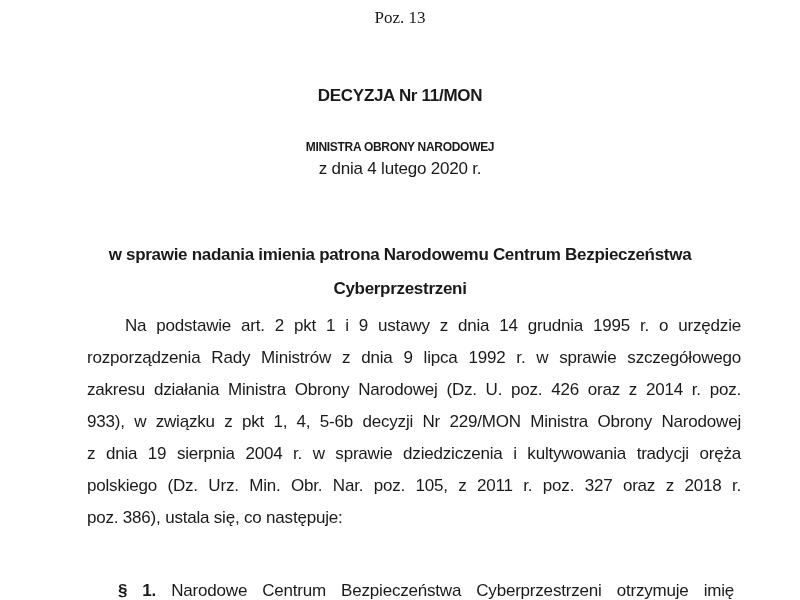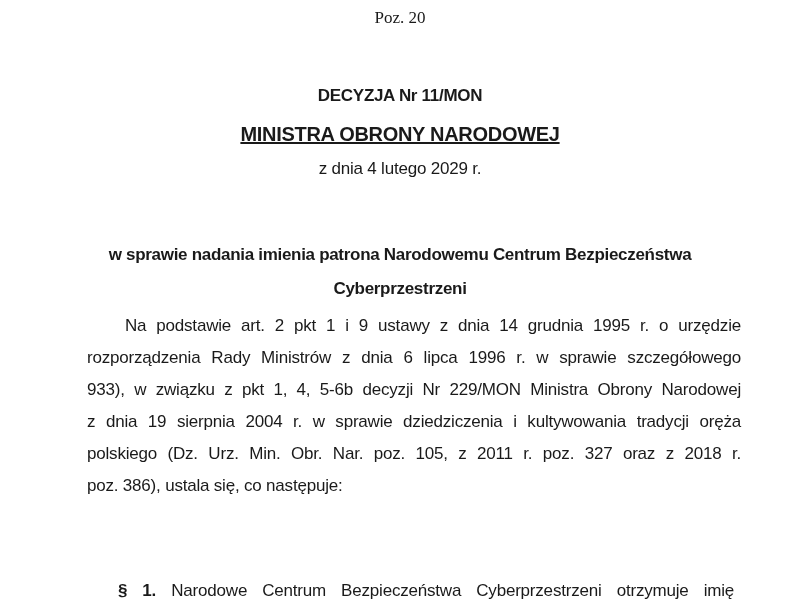--- a/index.html
+++ b/index.html
@@ -17,21 +17,21 @@
     left: 0;
     width: 100%;
     text-align: center;
   }
   .serif { font-family: "Liberation Serif", serif; }
   .bold { font-weight: bold; text-align: center; }
 
   .poz-label { top: 8px; font-size: 17px; line-height: 20px; }
 
   .title-line1 { top: 86px;  font-size: 17px; letter-spacing: -0.3px; }
-  .title-line2 { top: 123px; font-size: 20px; letter-spacing: -0.3px; text-decoration: underline; }
+  .title-line2 { top: 140px; font-size: 12px; letter-spacing: -0.3px; }
   .date-line   { top: 159px; font-size: 17px; letter-spacing: -0.2px; }
 
   .subject {
     top: 238px;
     font-size: 17px;
     line-height: 34px;
     letter-spacing: -0.3px;
   }
 
   .body-para {
@@ -61,36 +61,37 @@
     text-indent: 38px;
     text-align: justify;
     text-align-last: justify;
   }
 </style>
 </head>
 <body>
 
 <div class="page">
 
-  <div class="centered serif poz-label">Poz. 20</div>
+  <div class="centered serif poz-label">Poz. 13</div>
 
   <div class="centered bold title-line1">DECYZJA Nr 11/MON</div>
 
   <div class="centered bold title-line2">MINISTRA OBRONY NARODOWEJ</div>
 
-  <div class="centered date-line">z dnia 4 lutego 2029 r.</div>
+  <div class="centered date-line">z dnia 4 lutego 2020 r.</div>
 
   <div class="centered bold subject">
     <div>w sprawie nadania imienia patrona Narodowemu Centrum Bezpieczeństwa</div>
     <div>Cyberprzestrzeni</div>
   </div>
 
   <div class="body-para">
     <div class="body-line first">Na podstawie art. 2 pkt 1 i 9 ustawy z dnia 14 grudnia 1995 r. o urzędzie</div>
-    <div class="body-line">rozporządzenia Rady Ministrów z dnia 6 lipca 1996 r. w sprawie szczegółowego</div>
+    <div class="body-line">rozporządzenia Rady Ministrów z dnia 9 lipca 1992 r. w sprawie szczegółowego</div>
+    <div class="body-line">zakresu działania Ministra Obrony Narodowej (Dz. U. poz. 426 oraz z 2014 r. poz.</div>
     <div class="body-line">933), w związku z pkt 1, 4, 5-6b decyzji Nr 229/MON Ministra Obrony Narodowej</div>
     <div class="body-line">z dnia 19 sierpnia 2004 r. w sprawie dziedziczenia i kultywowania tradycji oręża</div>
     <div class="body-line">polskiego (Dz. Urz. Min. Obr. Nar. poz. 105, z 2011 r. poz. 327 oraz z 2018 r.</div>
     <div class="body-line last">poz. 386), ustala się, co następuje:</div>
   </div>
 
   <div class="section-para">
     <span class="bold">§ 1.</span>
     <span>Narodowe Centrum Bezpieczeństwa Cyberprzestrzeni otrzymuje imię</span>
   </div>

